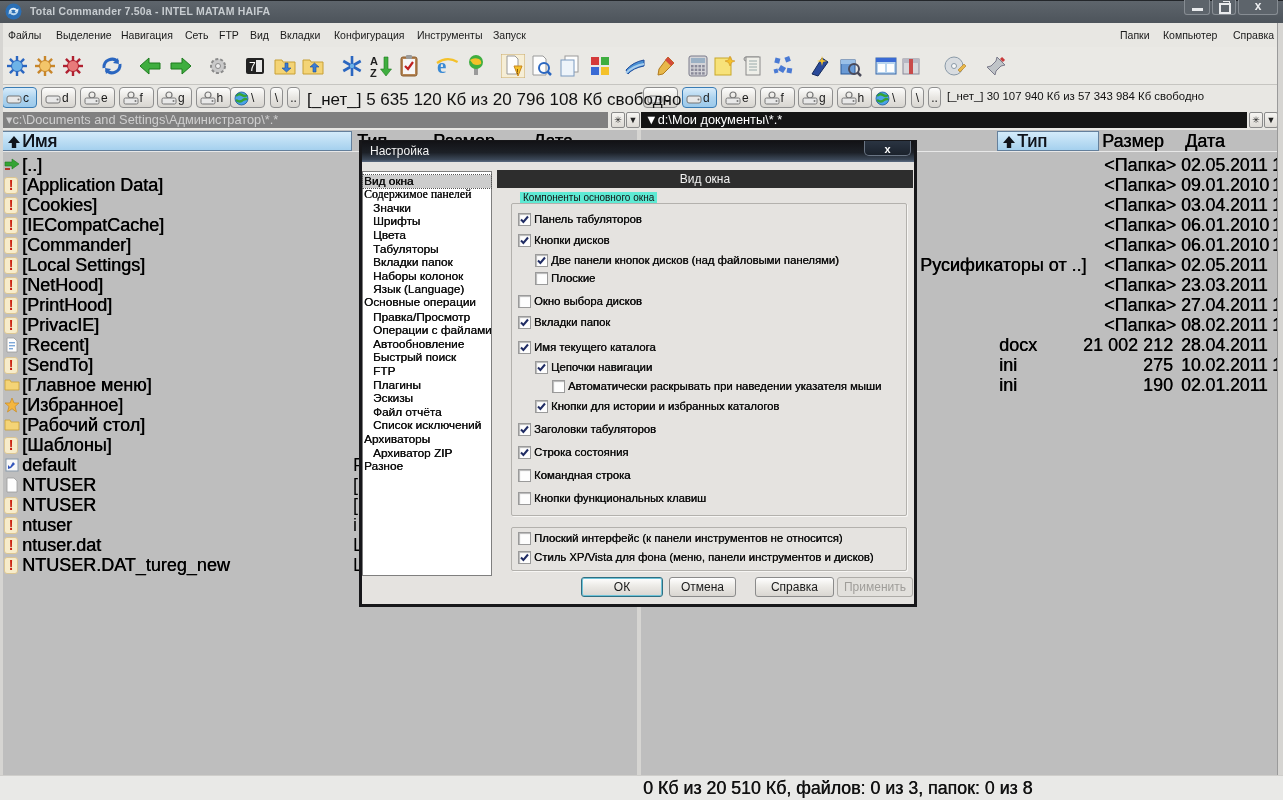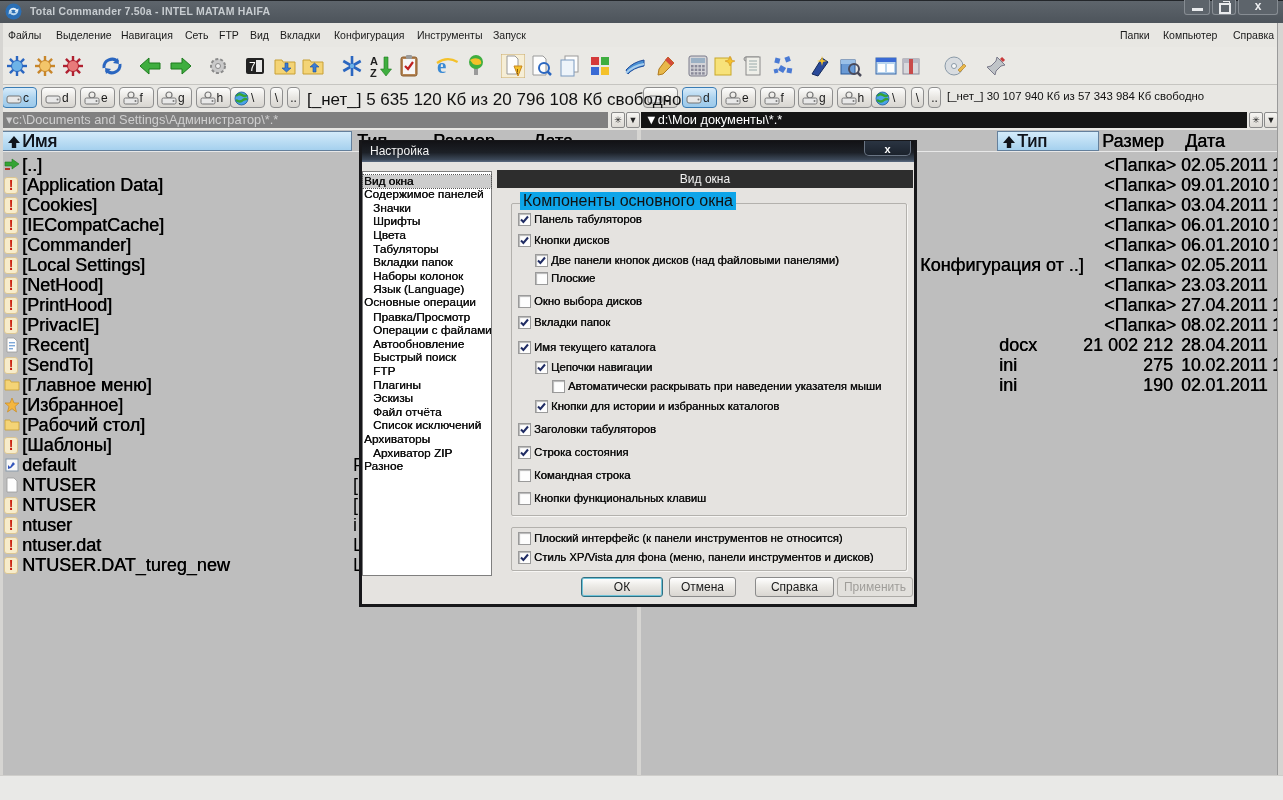--- a/index.html
+++ b/index.html
@@ -467,21 +467,21 @@
       <div class="rrow" style="left:1272px;top:175px;width:5px;overflow:hidden">1</div>
       <div class="rrow" style="left:1100px;top:195px;width:76px;text-align:right">&lt;Папка&gt;</div>
       <div class="rrow" style="left:1181px;top:195px;font-size:17.6px">03.04.2011</div>
       <div class="rrow" style="left:1272px;top:195px;width:5px;overflow:hidden">1</div>
       <div class="rrow" style="left:1100px;top:215px;width:76px;text-align:right">&lt;Папка&gt;</div>
       <div class="rrow" style="left:1181px;top:215px;font-size:17.6px">06.01.2010</div>
       <div class="rrow" style="left:1272px;top:215px;width:5px;overflow:hidden">1</div>
       <div class="rrow" style="left:1100px;top:235px;width:76px;text-align:right">&lt;Папка&gt;</div>
       <div class="rrow" style="left:1181px;top:235px;font-size:17.6px">06.01.2010</div>
       <div class="rrow" style="left:1272px;top:235px;width:5px;overflow:hidden">1</div>
-      <div class="rrow" style="left:920px;top:255px">Конфигурация от ..]</div>
+      <div class="rrow" style="left:920px;top:255px">Русификаторы от ..]</div>
       <div class="rrow" style="left:1100px;top:255px;width:76px;text-align:right">&lt;Папка&gt;</div>
       <div class="rrow" style="left:1181px;top:255px;font-size:17.6px">02.05.2011</div>
       <div class="rrow" style="left:1100px;top:275px;width:76px;text-align:right">&lt;Папка&gt;</div>
       <div class="rrow" style="left:1181px;top:275px;font-size:17.6px">23.03.2011</div>
       <div class="rrow" style="left:1100px;top:295px;width:76px;text-align:right">&lt;Папка&gt;</div>
       <div class="rrow" style="left:1181px;top:295px;font-size:17.6px">27.04.2011</div>
       <div class="rrow" style="left:1272px;top:295px;width:5px;overflow:hidden">1</div>
       <div class="rrow" style="left:1100px;top:315px;width:76px;text-align:right">&lt;Папка&gt;</div>
       <div class="rrow" style="left:1181px;top:315px;font-size:17.6px">08.02.2011</div>
       <div class="rrow" style="left:1272px;top:315px;width:5px;overflow:hidden">1</div>
@@ -491,30 +491,31 @@
       <div class="rrow" style="left:999px;top:355px">ini</div>
       <div class="rrow" style="left:1073px;top:355px;width:100px;text-align:right">275</div>
       <div class="rrow" style="left:1181px;top:355px;font-size:17.6px">10.02.2011</div>
       <div class="rrow" style="left:1272px;top:355px;width:5px;overflow:hidden">1</div>
       <div class="rrow" style="left:999px;top:375px">ini</div>
       <div class="rrow" style="left:1073px;top:375px;width:100px;text-align:right">190</div>
       <div class="rrow" style="left:1181px;top:375px;font-size:17.6px">02.01.2011</div>
     </div>
 
 <div class="a" style="left:0;top:775px;width:1283px;height:25px;background:#e9e9e7;border-top:1px solid #cfcecb;box-sizing:border-box"></div>
+<div class="a" style="left:643px;top:778px;font-size:17.8px;color:#111;text-shadow:0.4px 0 0 #111">0 Кб из 20 510 Кб, файлов: 0 из 3, папок: 0 из 8</div>
 
 <div class="a" id="dlg" style="left:359px;top:140px;width:558px;height:467px;background:#e5e3e0;border:3px solid #17171a;border-top:1px solid #17171a;box-sizing:border-box">
   <div class="a" style="left:0;top:0;width:552px;height:21px;background:linear-gradient(#121215,#1c2027 55%,#3b4757 88%,#5a6a80)"></div>
   <div class="a" style="left:8px;top:3px;font-size:12px;color:#f4f4f4">Настройка</div>
   <div class="a" style="left:502px;top:0;width:47px;height:15px;border:1px solid #6a7584;border-top:none;border-radius:0 0 5px 5px;background:linear-gradient(#2a3442,#1b222c);box-sizing:border-box;color:#fff;font-weight:bold;font-size:11px;text-align:center;line-height:16px">x</div>
 
   <div class="a" style="left:0px;top:29.5px;width:130px;height:405px;background:#fff;border:1px solid #7f7f7f;box-sizing:border-box"></div>
   <div id="tree">
         <div class="ti" style="left:2px;top:33.5px;left:1px;right:auto;width:127px;background:#cdcdcd;outline:1px dotted #555;padding-left:1px">Вид окна</div>
-        <div class="ti" style="left:2px;top:47.1px;">Содержимое панелей</div>
+        <div class="ti" style="left:2px;top:47.1px;font-family:Liberation Serif, serif;">Содержимое панелей</div>
         <div class="ti" style="left:11px;top:60.7px;">Значки</div>
         <div class="ti" style="left:11px;top:74.3px;">Шрифты</div>
         <div class="ti" style="left:11px;top:87.9px;">Цвета</div>
         <div class="ti" style="left:11px;top:101.5px;">Табуляторы</div>
         <div class="ti" style="left:11px;top:115.1px;">Вкладки папок</div>
         <div class="ti" style="left:11px;top:128.7px;">Наборы колонок</div>
         <div class="ti" style="left:11px;top:142.3px;">Язык (Language)</div>
         <div class="ti" style="left:2px;top:155px;">Основные операции</div>
         <div class="ti" style="left:11px;top:169.5px;">Правка/Просмотр</div>
         <div class="ti" style="left:11px;top:183.1px;">Операции с файлами</div>
@@ -526,21 +527,21 @@
         <div class="ti" style="left:11px;top:264.7px;">Файл отчёта</div>
         <div class="ti" style="left:11px;top:278.29999999999995px;">Список исключений</div>
         <div class="ti" style="left:2px;top:291.9px;">Архиваторы</div>
         <div class="ti" style="left:11px;top:305.5px;">Архиватор ZIP</div>
         <div class="ti" style="left:2px;top:319.09999999999997px;">Разное</div>
       </div>
 
   <div class="a" style="left:135px;top:29px;width:416px;height:18px;background:#2d2d2d;color:#f2f2f2;font-size:12px;text-align:center;line-height:18px">Вид окна</div>
 
   <div class="a" style="left:149px;top:62px;width:394px;height:311px;border:1px solid #b3b1ad;border-radius:2px;box-shadow:1px 1px 0 #f7f6f4"></div>
-  <div class="a" style="left:158px;top:51px;background:#0ea5e9;padding:0 3px;font-size:16px;color:#111">Компоненты основного окна</div>
+  <div class="a" style="left:158px;top:51px;background:#5eead4;padding:0 3px;font-size:10px;color:#111">Компоненты основного окна</div>
   <div class="a" style="left:149px;top:386px;width:394px;height:42px;border:1px solid #b3b1ad;border-radius:2px;box-shadow:1px 1px 0 #f7f6f4"></div>
   <div id="checks">
         <div class="cb" style="left:156px;top:72px">
           <svg width="11" height="11" viewBox="0 0 11 11">
             <path d="M2 5.5 L4.4 8 L9 2.5" stroke="#1f2b63" stroke-width="2" fill="none"></path>
           </svg>
         </div>
         <div class="cbl" style="left:172px;top:72px">Панель табуляторов</div>
         <div class="cb" style="left:156px;top:93px">
           <svg width="11" height="11" viewBox="0 0 11 11">

